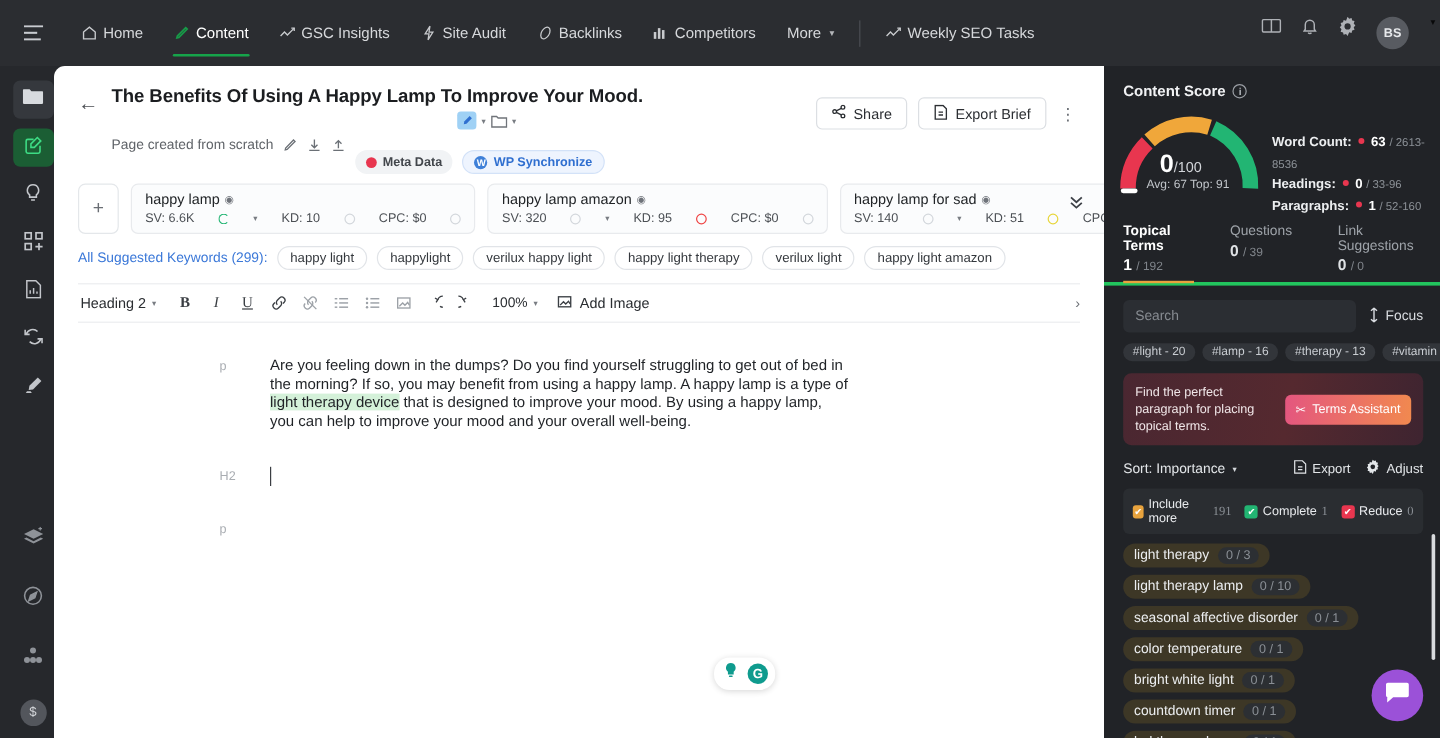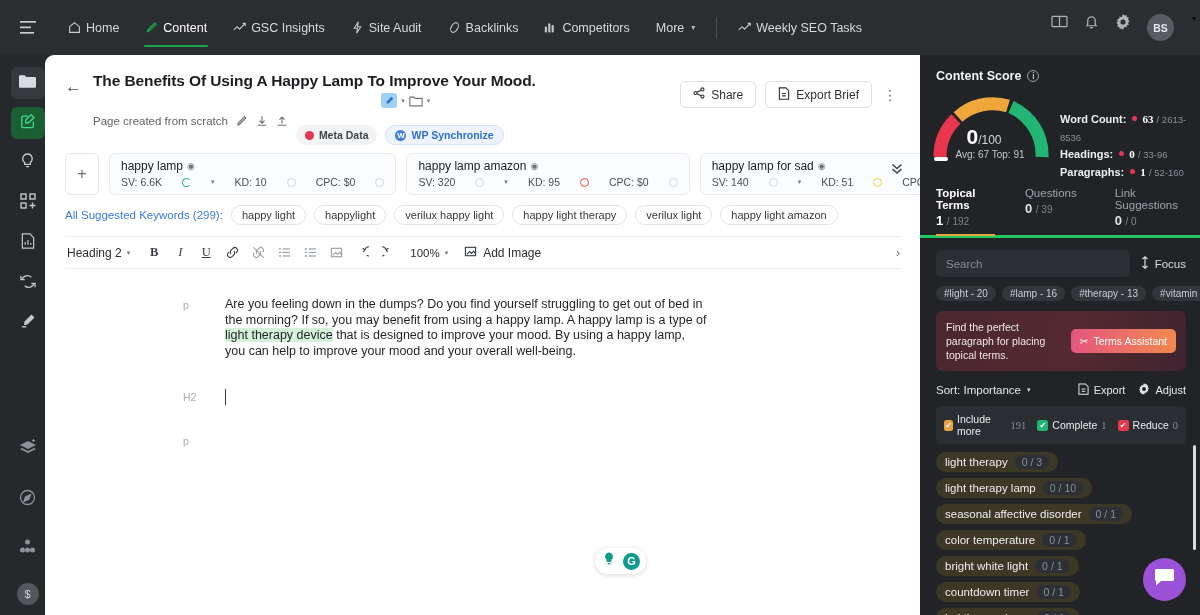--- a/index.html
+++ b/index.html
@@ -158,21 +158,21 @@
   .info-ic { width: 12px; height: 12px; border: 1px solid #9a9ea4; border-radius: 50%; font-size: 8.5px;
              display:flex;align-items:center;justify-content:center; color:#b9bdc2; cursor:pointer; }
 
   .score-row { display: flex; align-items: flex-start; padding: 4px 0 0 10px; }
   .gauge { position: relative; width: 130px; height: 76px; }
   .gauge .num { position: absolute; left: 0; right: 22px; top: 38px; text-align: center; }
   .gauge .num b { font-size: 21px; color: #fff; font-weight: bold; }
   .gauge .num span { font-size: 12px; color: #d2d5d9; }
   .gauge .avg { position: absolute; left: 0; right: 10px; top: 62px; text-align: center; font-size: 10px; color: #c2c6cb; }
   .stats { font-size: 11px; line-height: 16.5px; padding-top: 24px; }
-  .stats b { color: #fff; font-family: Liberation Serif, serif; }
+  .stats b { color: #fff; }
   .stats .lbl { color: #eceef0; font-weight: bold; }
   .stats .rng { color: #8b9096; font-size: 9.5px; }
   .reddot { display: inline-block; width: 5px; height: 5px; border-radius: 50%; background: #e8364f; vertical-align: 2px; margin: 0 2px 0 3px; }
 
   .tabs { display: flex; gap: 16px; padding: 6px 0 0 16px; border-bottom: 3px solid #22c55e; }
   .tab { padding-right: 22px; padding-bottom: 7px; cursor: pointer; position: relative; }
   .tab .tl { font-size: 11.5px; color: #9ea3a9; }
   .tab .tv { font-size: 13px; color: #9ea3a9; font-weight: bold; margin-top: 2px; }
   .tab .tv span { font-size: 10px; font-weight: normal; color: #80858b; }
   .tab.active .tl { color: #fff; font-weight: bold; }

